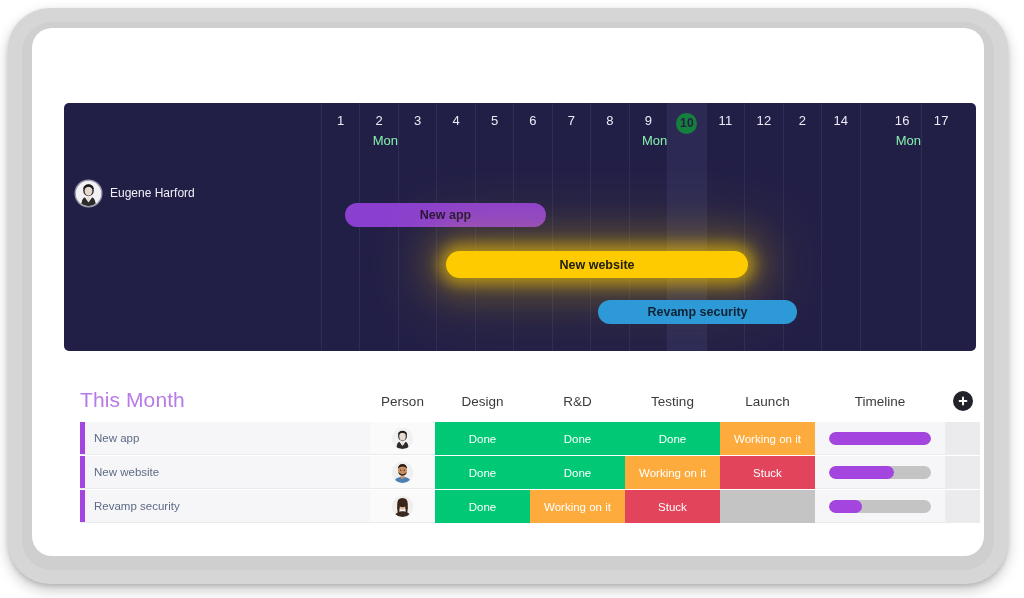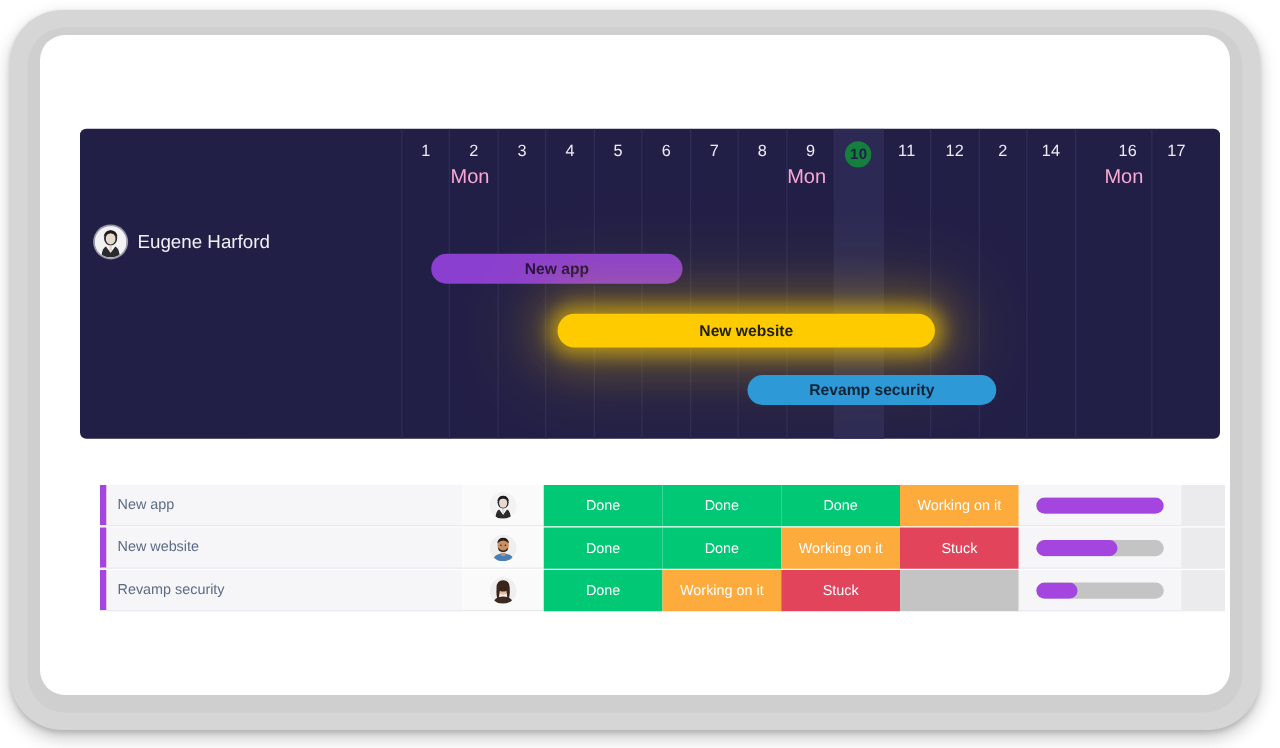--- a/index.html
+++ b/index.html
@@ -80,23 +80,23 @@
     text-align: center;
     font-size: 13px;
     color: #eceaf5;
     letter-spacing: .2px;
   }
   .gcol-dow {
     position: absolute;
     top: 30px;
     left: 0;
     width: 100%;
-    text-align: left;
-    font-size: 16px;
-    color: #f9a8d4;
+    text-align: right;
+    font-size: 13px;
+    color: #86efac;
   }
   .today-pill {
     display: inline-block;
     width: 21px;
     height: 21px;
     line-height: 21px;
     border-radius: 50%;
     background: #15803d;
     color: #221f47;
     font-size: 12px;
@@ -120,21 +120,21 @@
     position: absolute;
     left: 12px;
     top: 0;
     height: 34px;
     display: flex;
     align-items: center;
     gap: 9px;
     pointer-events: auto;
   }
   .person-name {
-    font-size: 15px;
+    font-size: 12px;
     color: #f1f0f7;
     white-space: nowrap;
   }
   .avatar {
     width: 25px;
     height: 25px;
     border-radius: 50%;
     overflow: hidden;
     flex: 0 0 auto;
     background: #e9e9ee;
@@ -372,20 +372,37 @@
           <div class="bar yellow" style="left: 382px; width: 302px; top: 148px;">
             <span>New website</span>
           </div>
           <div class="bar blue" style="left: 534px; width: 199px; top: 197px;">
             <span>Revamp security</span>
           </div>
         </div>
     </div>
 
     <div class="board">
+      <div class="board-head">
+        <div class="board-title">This Month</div>
+        <div id="col-heads">
+            <div class="col-head" style="left: 290px; width: 65px;">Person</div>
+            <div class="col-head" style="left: 355px; width: 95px;">Design</div>
+            <div class="col-head" style="left: 450px; width: 95px;">R&amp;D</div>
+            <div class="col-head" style="left: 545px; width: 95px;">Testing</div>
+            <div class="col-head" style="left: 640px; width: 95px;">Launch</div>
+            <div class="col-head" style="left: 735px; width: 130px;">Timeline</div>
+            <div class="add-btn" style="left: 872.5px;">
+              <svg width="12" height="12" viewBox="0 0 12 12">
+                <rect x="5" y="1.6" width="2" height="8.8" rx="1" fill="#fff"></rect>
+                <rect x="1.6" y="5" width="8.8" height="2" rx="1" fill="#fff"></rect>
+              </svg>
+            </div>
+          </div>
+      </div>
       <div class="rows" id="board-rows">
           <div class="trow">
             <div class="cell cell-name" style="width: 290px; flex: 0 0 290px;">
               <span class="accent"></span>
               <span>New app</span>
             </div>
             <div class="cell cell-person" style="width: 65px; flex: 0 0 65px;">
               <div class="avatar">
                 <svg viewBox="0 0 40 40" xmlns="http://www.w3.org/2000/svg">
       <rect width="40" height="40" fill="#f2f2f4"></rect>

